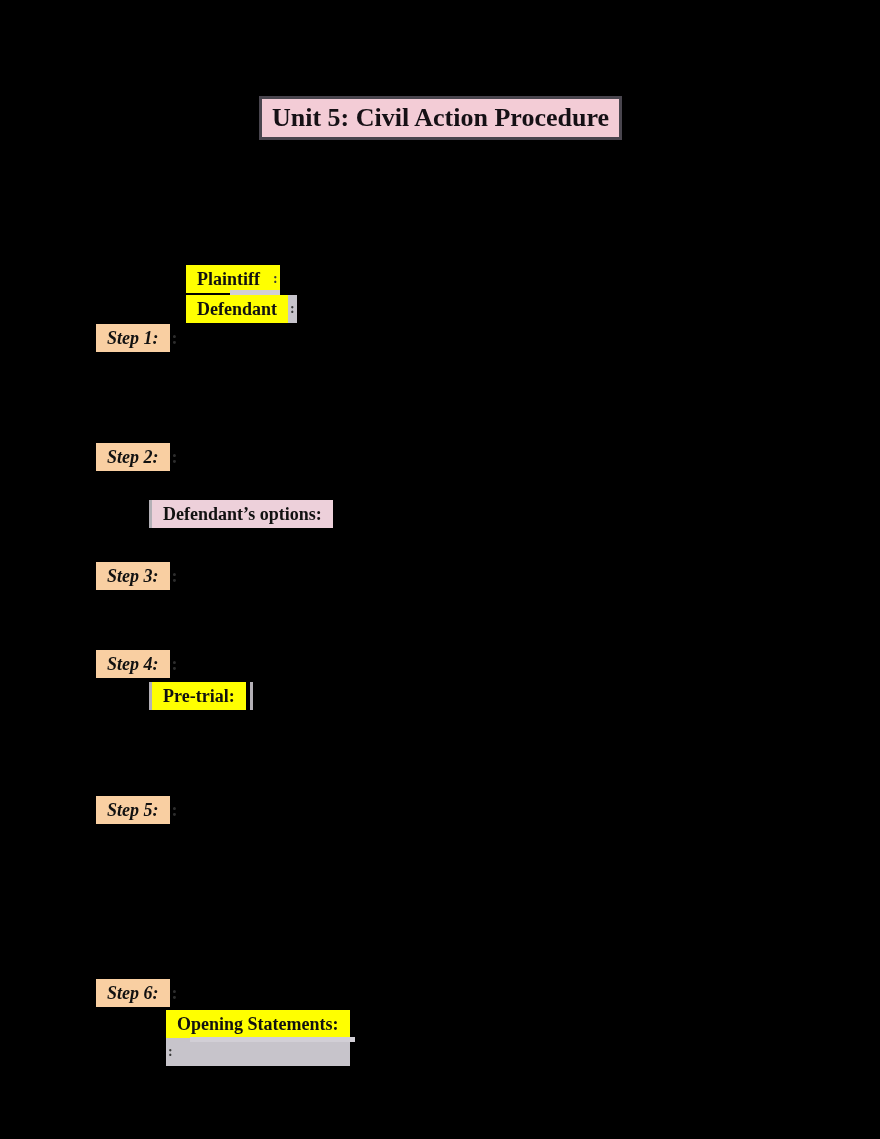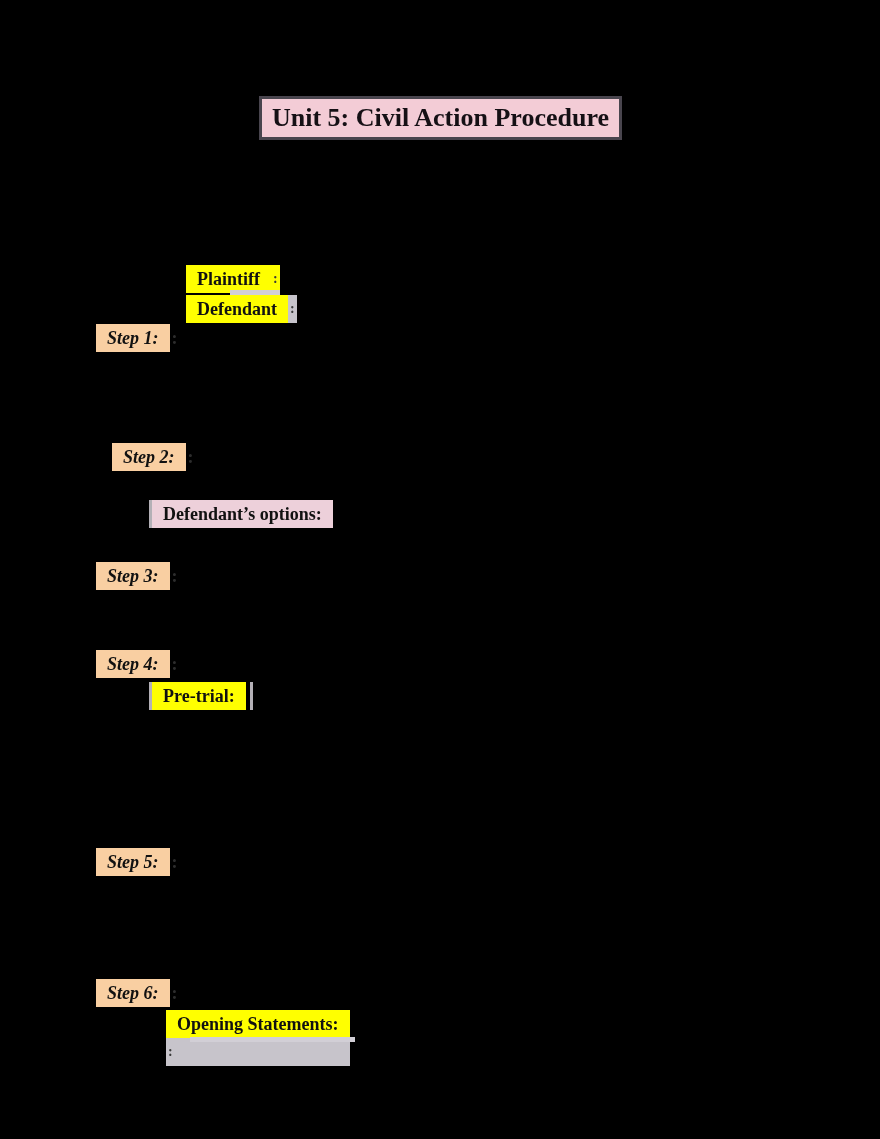--- a/index.html
+++ b/index.html
@@ -77,21 +77,21 @@
   <div class="row" style="left:186px; top:295px;">
     <span class="hl yellow">Defendant</span>
       <span class="tail">:</span>
   </div>
 
   <div class="row" style="left:96px; top:324px;">
     <span class="hl peach">Step 1:</span>
     <span class="dim">:</span>
   </div>
 
-  <div class="row" style="left:96px; top:443px;margin-left:16px;">
+  <div class="row" style="left:96px; top:443px;">
     <span class="hl peach">Step 2:</span>
     <span class="dim">:</span>
   </div>
 
   <div class="row" style="left:149px; top:500px;">
     <span class="sliver"></span>
     <span class="hl pinksub">Defendant’s options:</span>
   </div>
 
   <div class="row" style="left:96px; top:562px;">
@@ -104,21 +104,21 @@
     <span class="dim">:</span>
   </div>
 
   <div class="row" style="left:149px; top:682px;">
     <span class="sliver"></span>
     <span class="hl yellow">Pre-trial:</span>
     <span class="gap"></span>
     <span class="sliver"></span>
   </div>
 
-  <div class="row" style="left:96px; top:848px;">
+  <div class="row" style="left:96px; top:796px;">
     <span class="hl peach">Step 5:</span>
     <span class="dim">:</span>
   </div>
 
   <div class="row" style="left:96px; top:979px;">
     <span class="hl peach">Step 6:</span>
     <span class="dim">:</span>
   </div>
 
   <div class="row" style="left:166px; top:1010px;flex-direction:column;">

